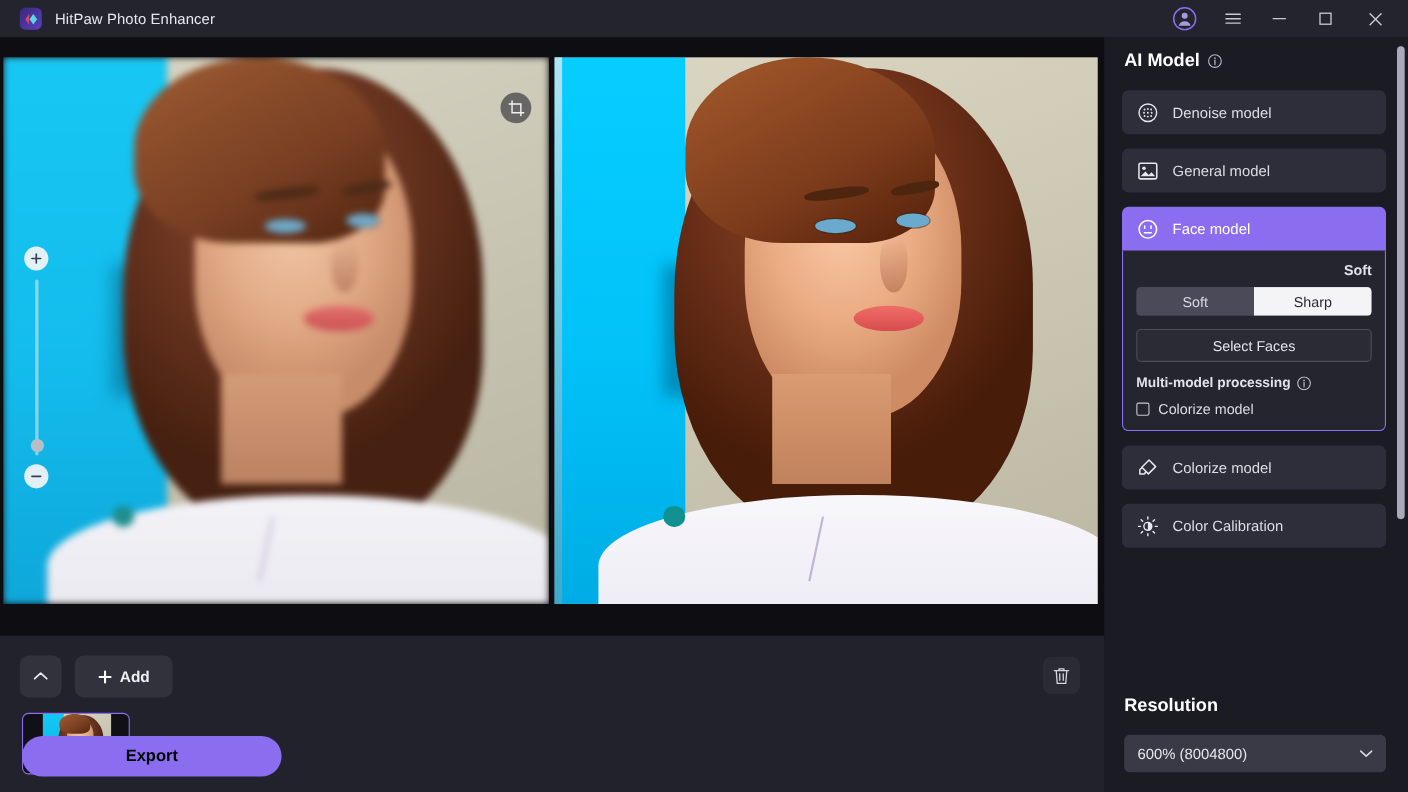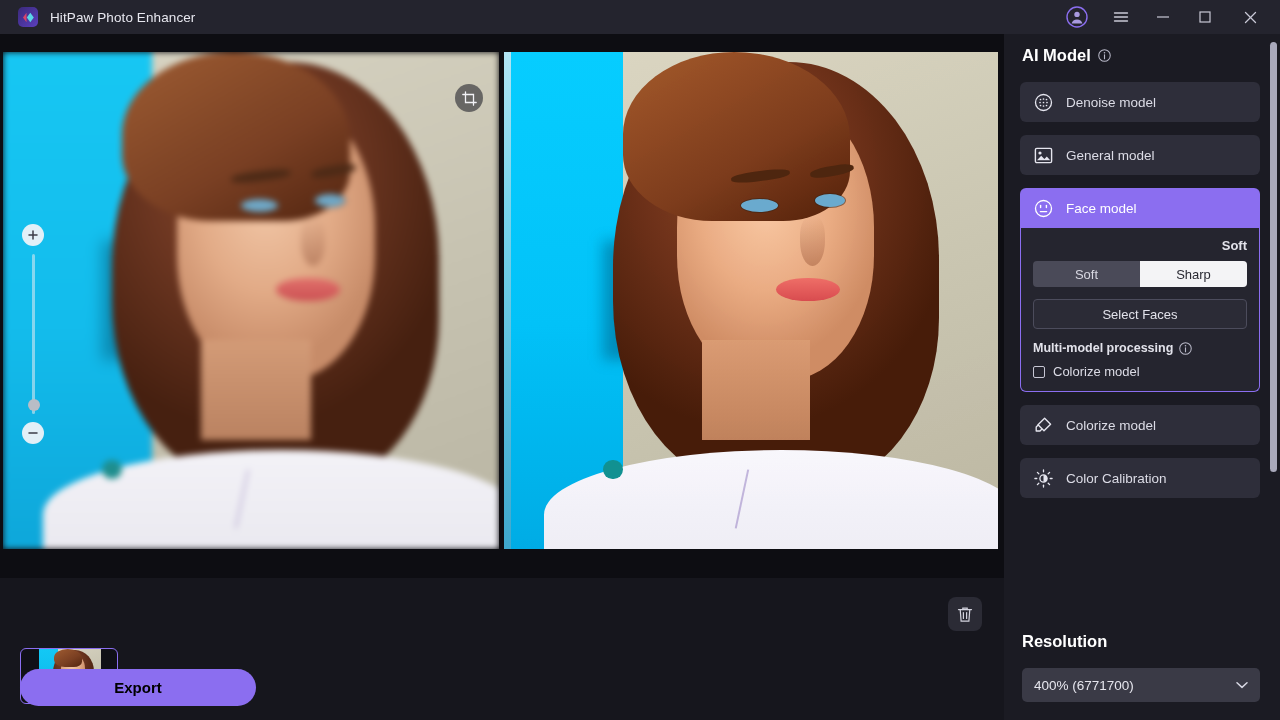--- a/index.html
+++ b/index.html
@@ -417,20 +417,36 @@
       <div class="ztrack"></div>
       <div class="zhandle"></div>
       <div class="zbtn minus">
         <svg width="12" height="12" viewBox="0 0 12 12">
           <line x1="2" y1="6" x2="10" y2="6" stroke="#3c3c48" stroke-width="1.5" stroke-linecap="round"></line>
         </svg>
       </div>
     </div>
   </div>
 
+  <div class="bottombar">
+    <div class="collapse-btn">
+      <svg width="14" height="10" viewBox="0 0 14 10">
+        <path d="M1.5 7 L7 2 L12.5 7" fill="none" stroke="#e8e8f0" stroke-width="1.6" stroke-linecap="round" stroke-linejoin="round"></path>
+      </svg>
+    </div>
+    <div class="add-btn">
+      <svg width="13" height="13" viewBox="0 0 13 13">
+        <g stroke="#ffffff" stroke-width="1.9" stroke-linecap="round">
+          <line x1="6.5" y1="1.5" x2="6.5" y2="11.5"></line>
+          <line x1="1.5" y1="6.5" x2="11.5" y2="6.5"></line>
+        </g>
+      </svg>
+      <span>Add</span>
+    </div>
+  </div>
 
 
   <div class="trash-btn">
     <svg width="16" height="17" viewBox="0 0 16 17">
       <g stroke="#d3d3de" stroke-width="1.2" fill="none" stroke-linecap="round">
         <line x1="1.5" y1="3.6" x2="14.5" y2="3.6"></line>
         <path d="M5.8 3.6 V2.1 H10.2 V3.6"></path>
         <path d="M3.2 3.6 L4.1 15.2 H11.9 L12.8 3.6"></path>
         <line x1="6.4" y1="6.6" x2="6.4" y2="12.4"></line>
         <line x1="9.6" y1="6.6" x2="9.6" y2="12.4"></line>
@@ -567,21 +583,21 @@
             </g>
           </svg>
         </span>
         <span>Color Calibration</span>
       </div>
 
     </div>
 
     <div class="res-title">Resolution</div>
     <div class="res-select">
-      <span>400% (6771700)</span>
+      <span>600% (8004800)</span>
       <svg width="12" height="8" viewBox="0 0 12 8">
         <path d="M1 1.8 L6 6.4 L11 1.8" fill="none" stroke="#d6d6e2" stroke-width="1.5" stroke-linecap="round" stroke-linejoin="round"></path>
       </svg>
     </div>
 
     <div class="scrollbar-track"></div>
     <div class="scrollbar-thumb"></div>
   </div>
 
   <div class="export-btn">

